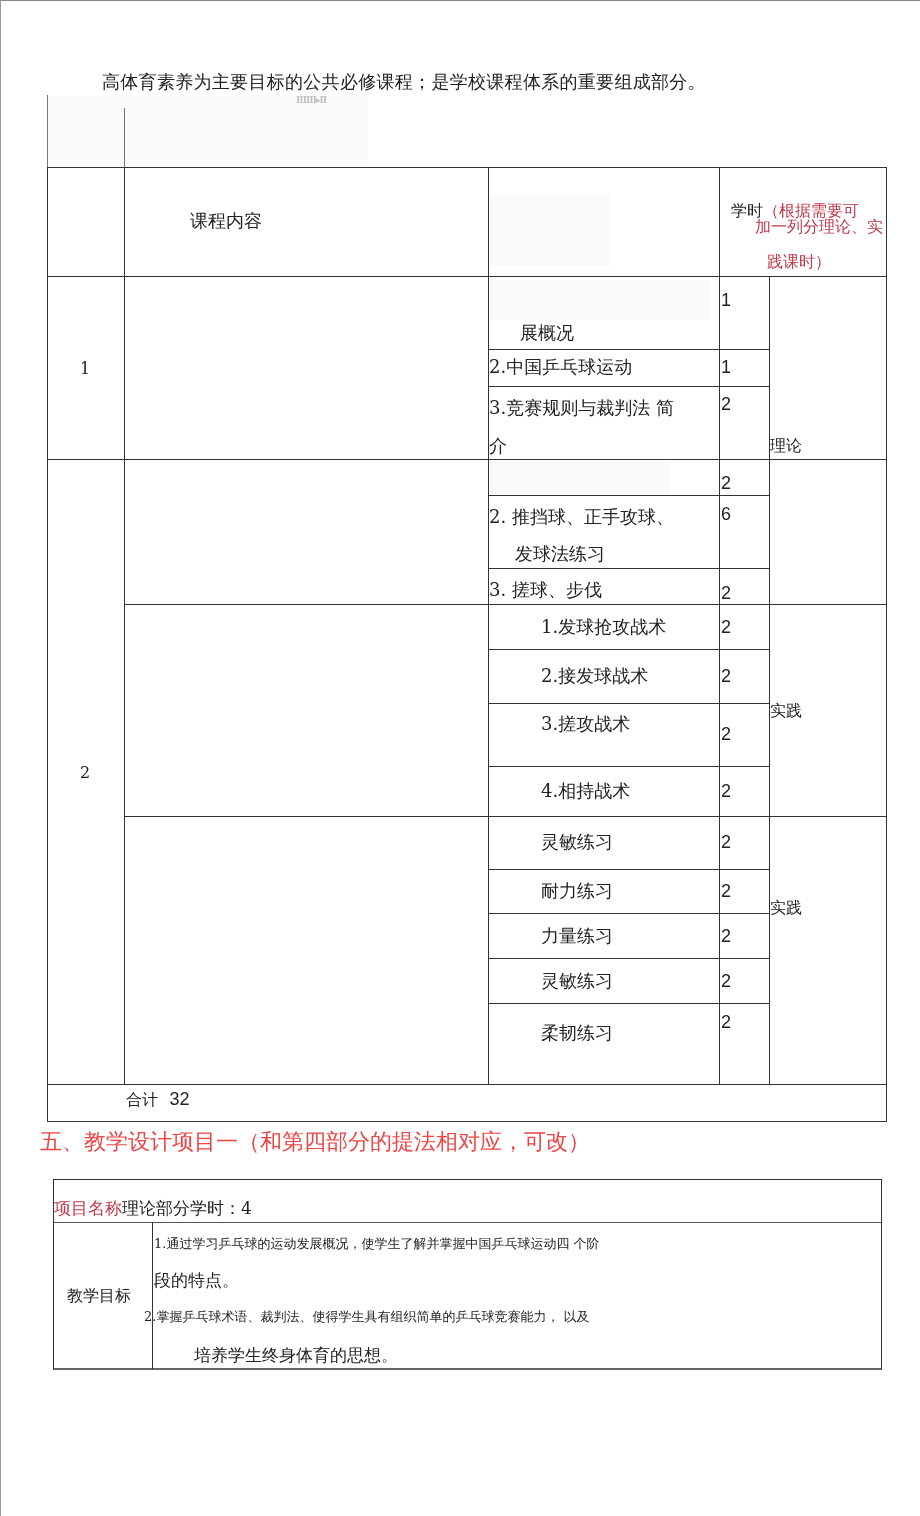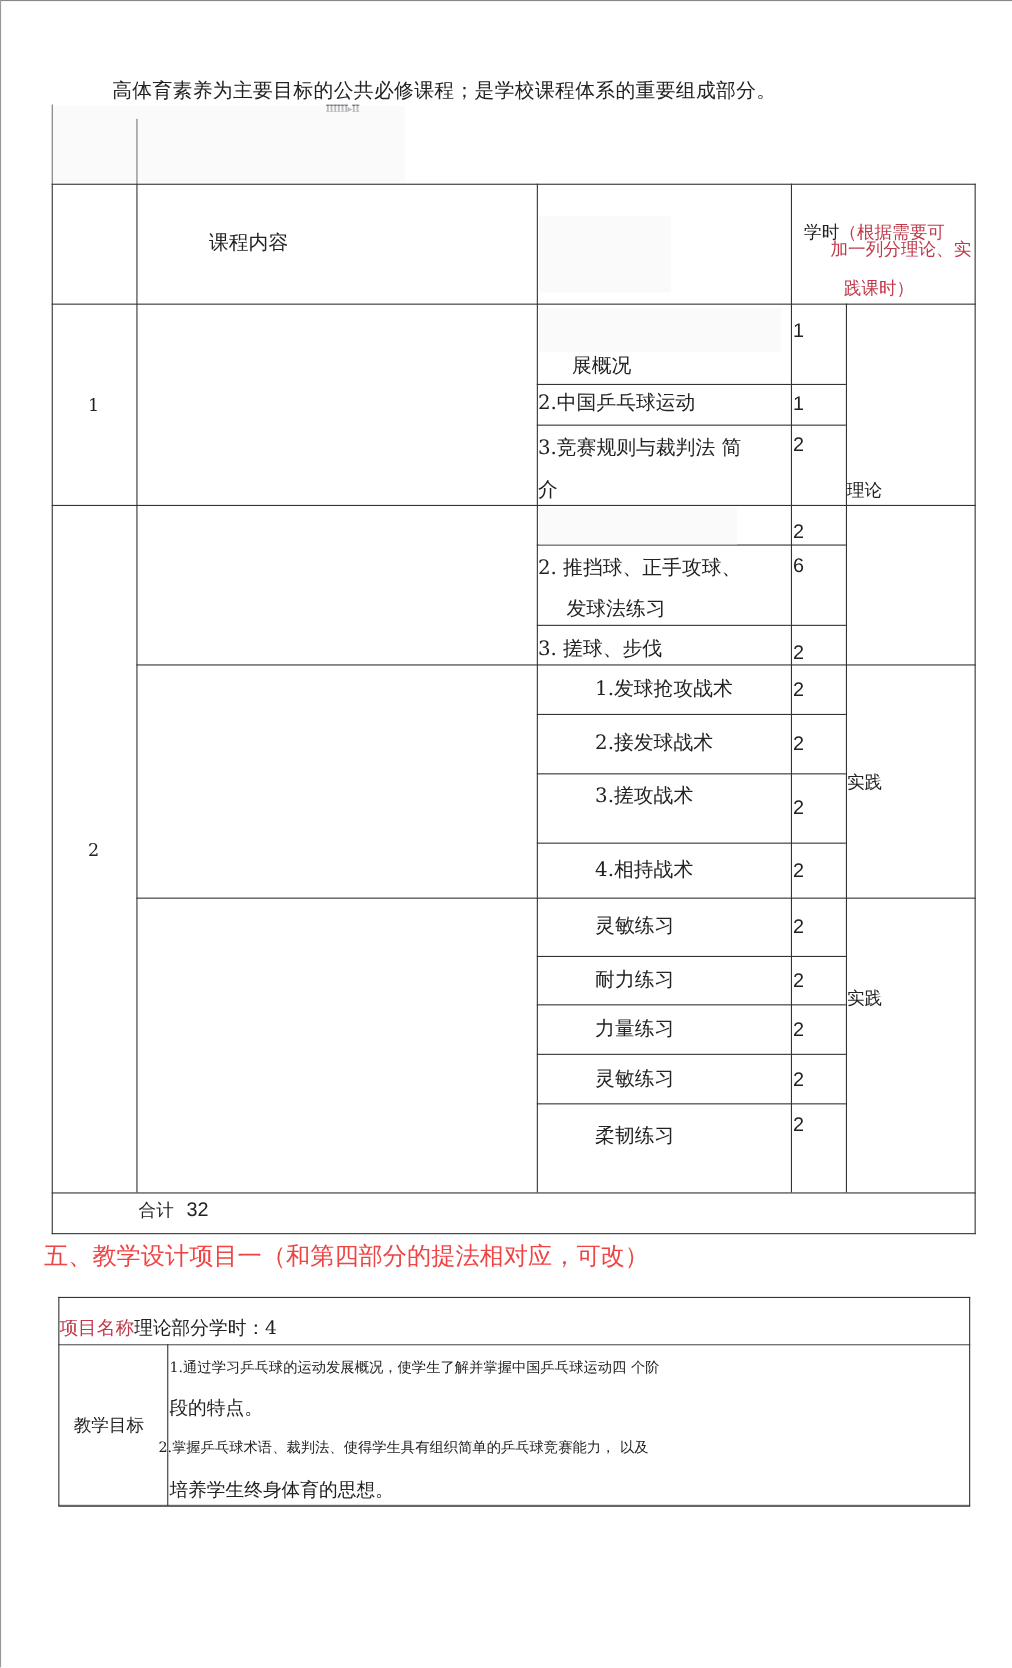--- a/index.html
+++ b/index.html
@@ -129,14 +129,14 @@
   <div class="vl" style="left:881px;top:1179px;height:190px;"></div>
 
   <div class="txt" style="left:54px;top:1197px;font-size:17px;">
     <span class="red">项目名称</span><span>理论部分学时：4</span>
   </div>
 
   <div class="txt small" style="left:67px;top:1285px;">教学目标</div>
   <div class="txt" style="left:154px;top:1233px;font-size:13px;">1.通过学习乒乓球的运动发展概况，使学生了解并掌握中国乒乓球运动四  个阶</div>
   <div class="txt" style="left:154px;top:1269px;font-size:17px;">段的特点。</div>
   <div class="txt" style="left:144px;top:1306px;font-size:13px;">2.掌握乒乓球术语、裁判法、使得学生具有组织简单的乒乓球竞赛能力，  以及</div>
-  <div class="txt" style="left:154px;top:1344px;font-size:17px;">培养学生终身体育的思想。</div>
+  <div class="txt" style="left:154px;top:1344px;font-size:17px;padding-left:40px;">培养学生终身体育的思想。</div>
 </div>
 
 </body></html>

